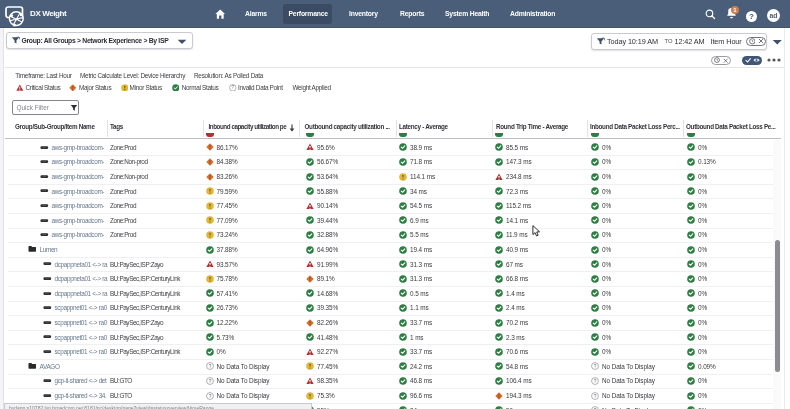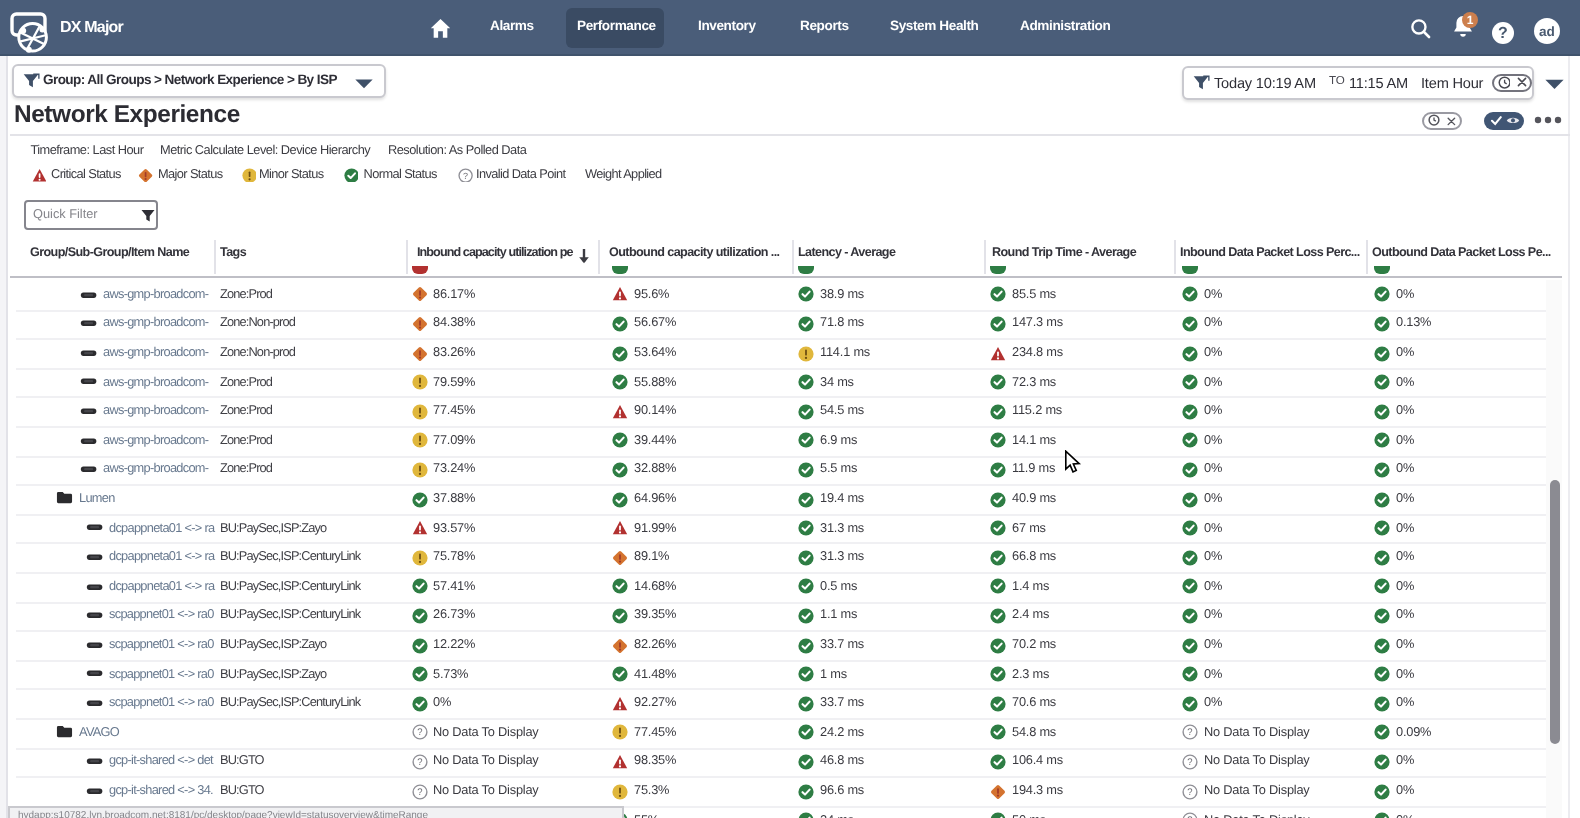--- a/index.html
+++ b/index.html
@@ -22,21 +22,21 @@
 
   <div id="nav"></div>
   <svg class="ab" style="left:4px;top:4.5px" width="30" height="26" viewBox="0 0 30 26">
     <rect x="2" y="2" width="16.5" height="10.5" rx="2.2" fill="none" stroke="#fff" stroke-width="1.7"></rect>
     <circle cx="12.3" cy="13.6" r="6.9" fill="#4a5d79" stroke="#fff" stroke-width="1.5"></circle>
     <path d="M6.2 11.2 L18 17 M9.5 19.6 L15.8 8.2 M5.8 15.8 L18.8 12.6" stroke="#fff" stroke-width="1.1" fill="none"></path>
     <circle cx="7.6" cy="10.4" r="1.5" fill="#fff"></circle>
       <circle cx="17.2" cy="9.8" r="1.5" fill="#fff"></circle>
       <circle cx="10.4" cy="19.9" r="1.5" fill="#fff"></circle>
   </svg>
-  <div class="navitem" style="left:30px;font-size:8px;font-weight:700;letter-spacing:-0.4px">DX Major</div>
+  <div class="navitem" style="left:30px;font-size:8px;font-weight:700;letter-spacing:-0.4px">DX Weight</div>
   <svg class="ab" style="left:214.5px;top:9px" width="10.5" height="10.5" viewBox="0 0 16 16">
       <path d="M8 0.8 L15.4 7.8 H13.2 V15 H9.8 V10 H6.2 V15 H2.8 V7.8 H0.6 Z" fill="#fff"></path>
     </svg>
   <div class="navitem" style="left:245px">Alarms</div>
   <div class="ab" style="left:283px;top:4px;width:49px;height:20px;background:#3a4b63;border-radius:3px"></div>
   <div class="navitem" style="left:288.5px">Performance</div>
   <div class="navitem" style="left:349px">Inventory</div>
   <div class="navitem" style="left:400px">Reports</div>
   <div class="navitem" style="left:445px">System Health</div>
   <div class="navitem" style="left:510px">Administration</div>
@@ -74,35 +74,34 @@
       <path d="M0.8 0.8 L6 6 L11.2 0.8 Z" fill="#3f5068"></path>
     </svg>
 
   <div id="timebox"></div>
   <svg class="ab" style="left:595.5px;top:36.5px" width="9" height="9" viewBox="0 0 16 16">
       <path d="M1.5 2 H14.5 L9.7 8 V13.5 L6.3 11.5 V8 Z" fill="#3f5068"></path>
       <path d="M10 2 L15 2 L15 6" stroke="#3f5068" stroke-width="1.2" fill="none"></path>
     </svg>
   <div class="ab" style="left:607px;top:37px;font-size:7.3px;letter-spacing:-0.1px;color:#2e2e36">Today 10:19 AM</div>
   <div class="ab" style="left:664.5px;top:38.3px;font-size:5.8px;color:#4a4a52">TO</div>
-  <div class="ab" style="left:674.5px;top:37px;font-size:7.3px;letter-spacing:-0.1px;color:#2e2e36">11:15 AM</div>
+  <div class="ab" style="left:674.5px;top:37px;font-size:7.3px;letter-spacing:-0.1px;color:#2e2e36">12:42 AM</div>
   <div class="ab" style="left:710.5px;top:37px;font-size:7.3px;letter-spacing:-0.1px;color:#2e2e36">Item Hour</div>
   <div class="ab" style="left:746px;top:36.5px;width:20px;height:9.5px;border:1px solid #73737d;border-radius:5px"></div>
   <svg class="ab" style="left:748.5px;top:38px" width="6.6" height="6.6" viewBox="0 0 16 16">
       <circle cx="8" cy="8" r="6.5" stroke="#4a4a52" stroke-width="1.8" fill="none"></circle>
       <path d="M8 4.5 V8 L10.5 9.5" stroke="#4a4a52" stroke-width="1.6" fill="none"></path>
     </svg>
   <svg class="ab" style="left:757.5px;top:38.4px" width="6" height="6" viewBox="0 0 10 10">
       <path d="M2 2 L8 8 M8 2 L2 8" stroke="#4a4a52" stroke-width="1.3" stroke-linecap="round"></path>
     </svg>
   <svg class="ab" style="left:772px;top:38.5px" width="10.5" height="6.5" viewBox="0 0 12 7">
       <path d="M0.8 0.8 L6 6 L11.2 0.8 Z" fill="#3f5068"></path>
     </svg>
 
-  <div class="ab" style="left:7px;top:50.8px;font-size:12.2px;font-weight:700;letter-spacing:-0.2px;color:#2c2c33;line-height:12.5px">Network Experience</div>
 
   <div class="ab" style="left:711px;top:55.5px;width:20px;height:9.5px;border:1px solid #9a9aa2;border-radius:5px;background:#fff"></div>
   <svg class="ab" style="left:713.5px;top:57.3px" width="6" height="6" viewBox="0 0 16 16">
       <circle cx="8" cy="8" r="6.5" stroke="#55555c" stroke-width="2" fill="none"></circle>
       <path d="M8 4.5 V8 L10.5 9.5" stroke="#55555c" stroke-width="1.8" fill="none"></path>
     </svg>
   <svg class="ab" style="left:722.5px;top:57.6px" width="5.4" height="5.4" viewBox="0 0 10 10">
       <path d="M2 2 L8 8 M8 2 L2 8" stroke="#55555c" stroke-width="1.3" stroke-linecap="round"></path>
     </svg>
   <div class="ab" style="left:742px;top:55.5px;width:20px;height:9.5px;border-radius:5px;background:#415674"></div>

